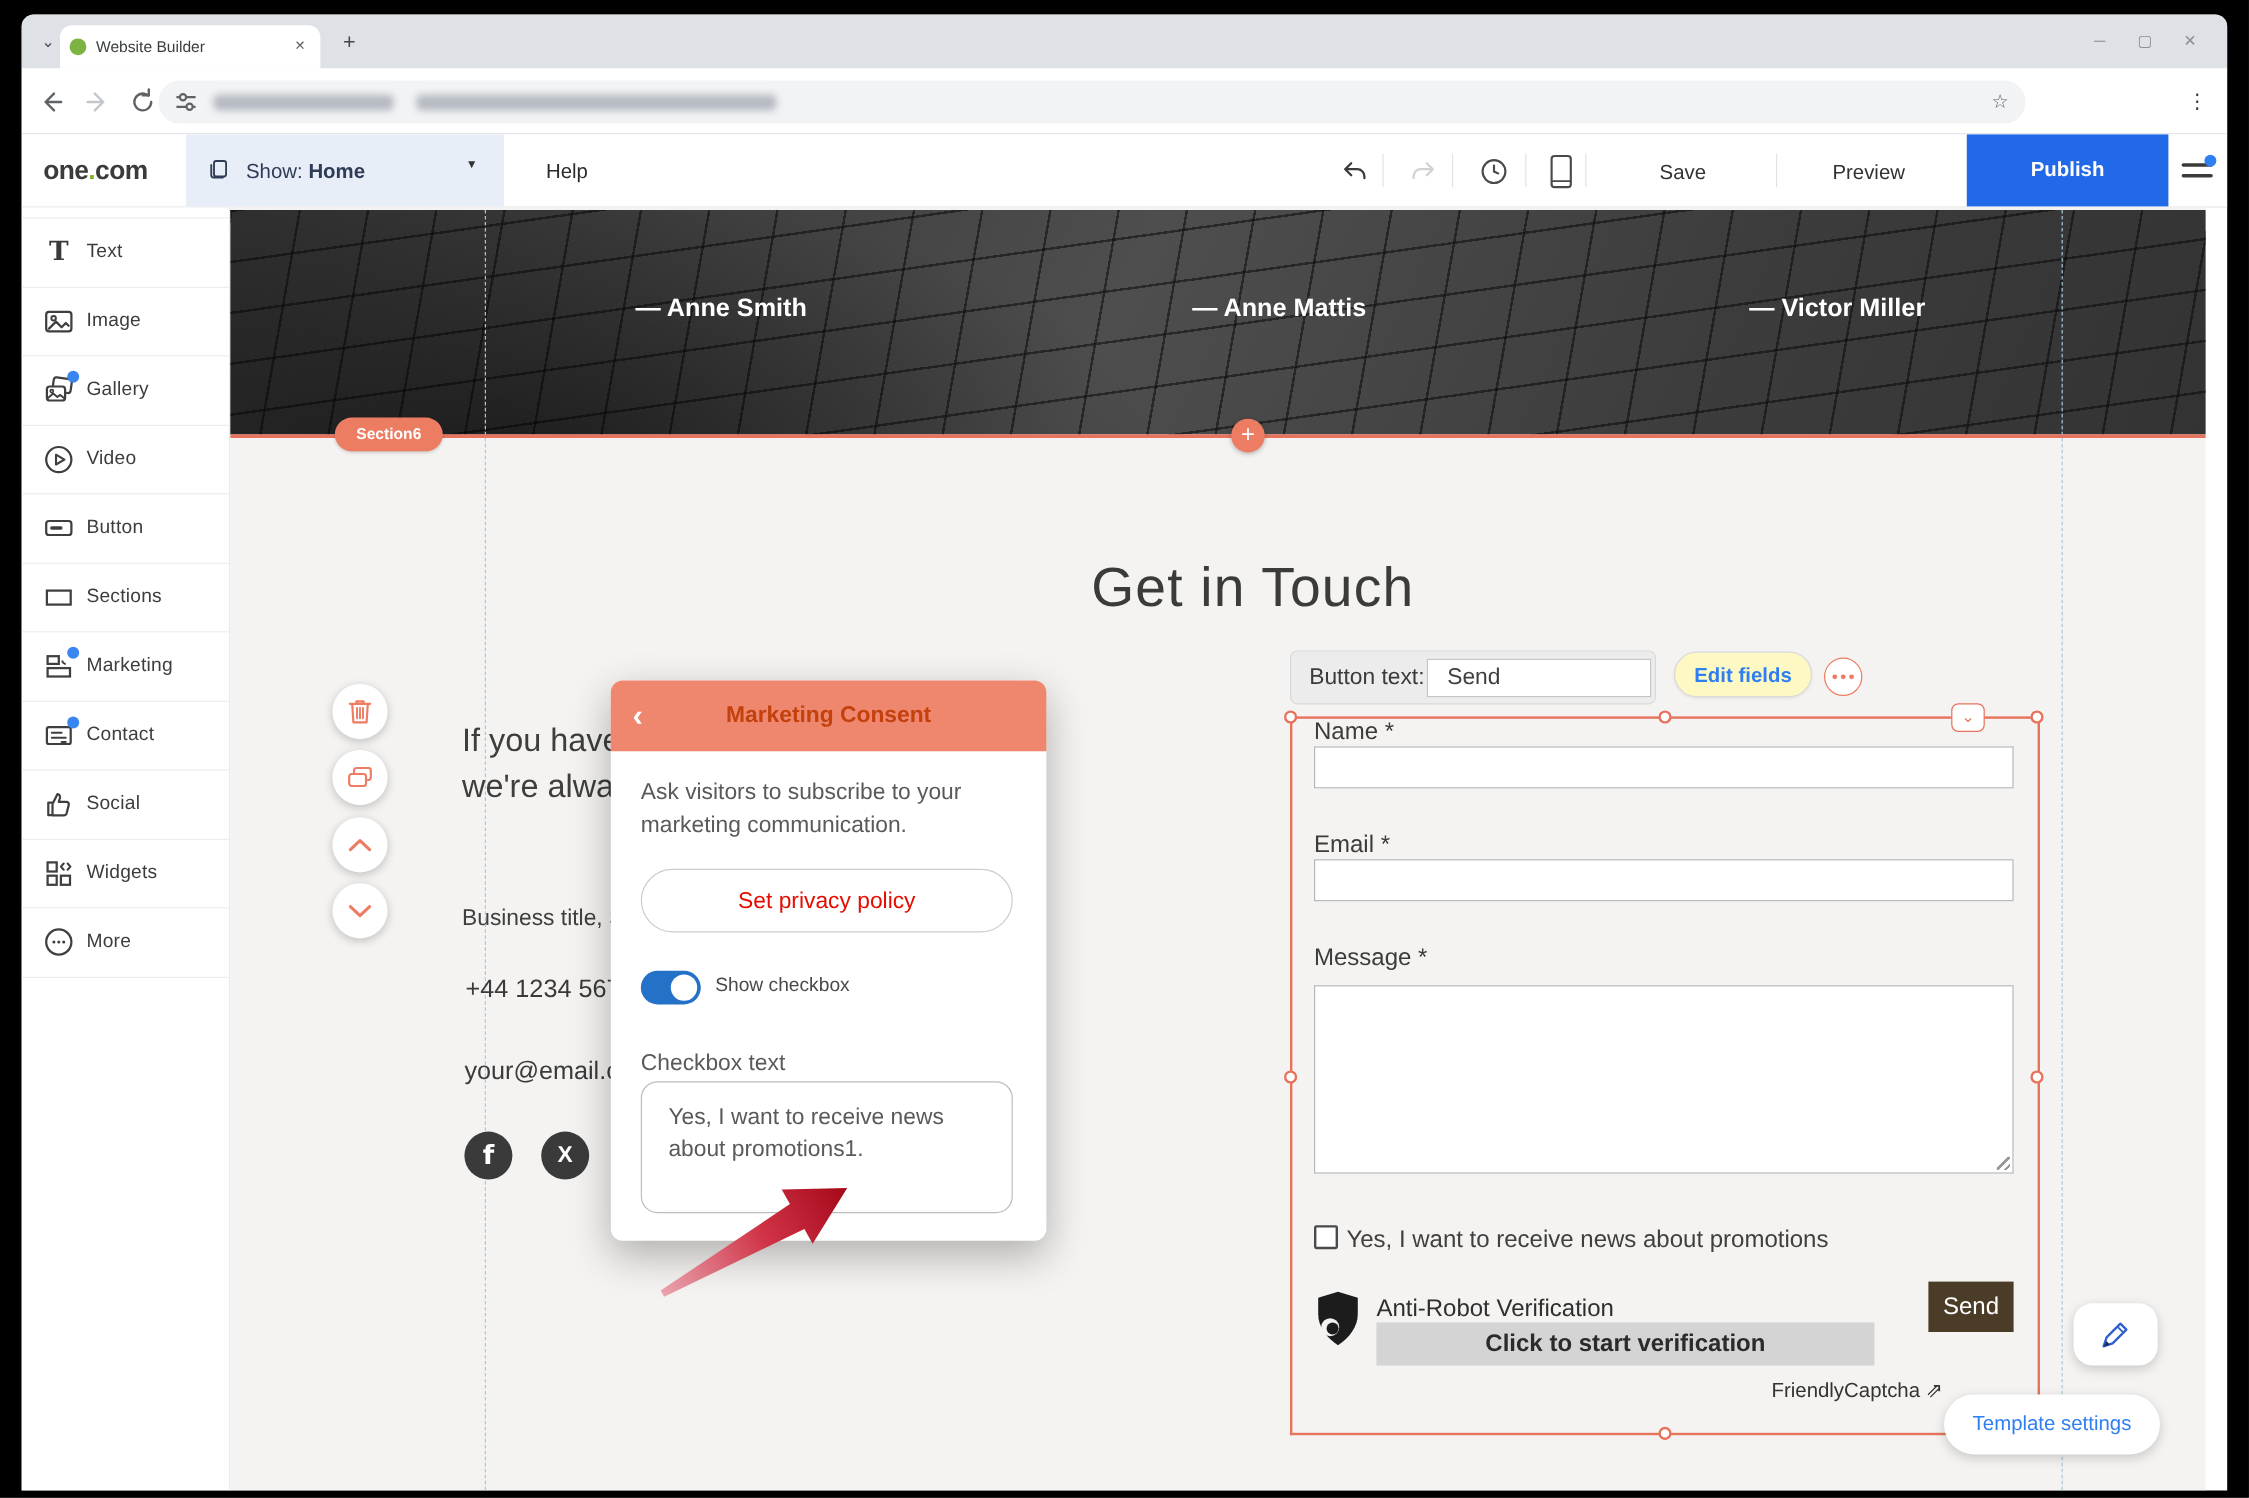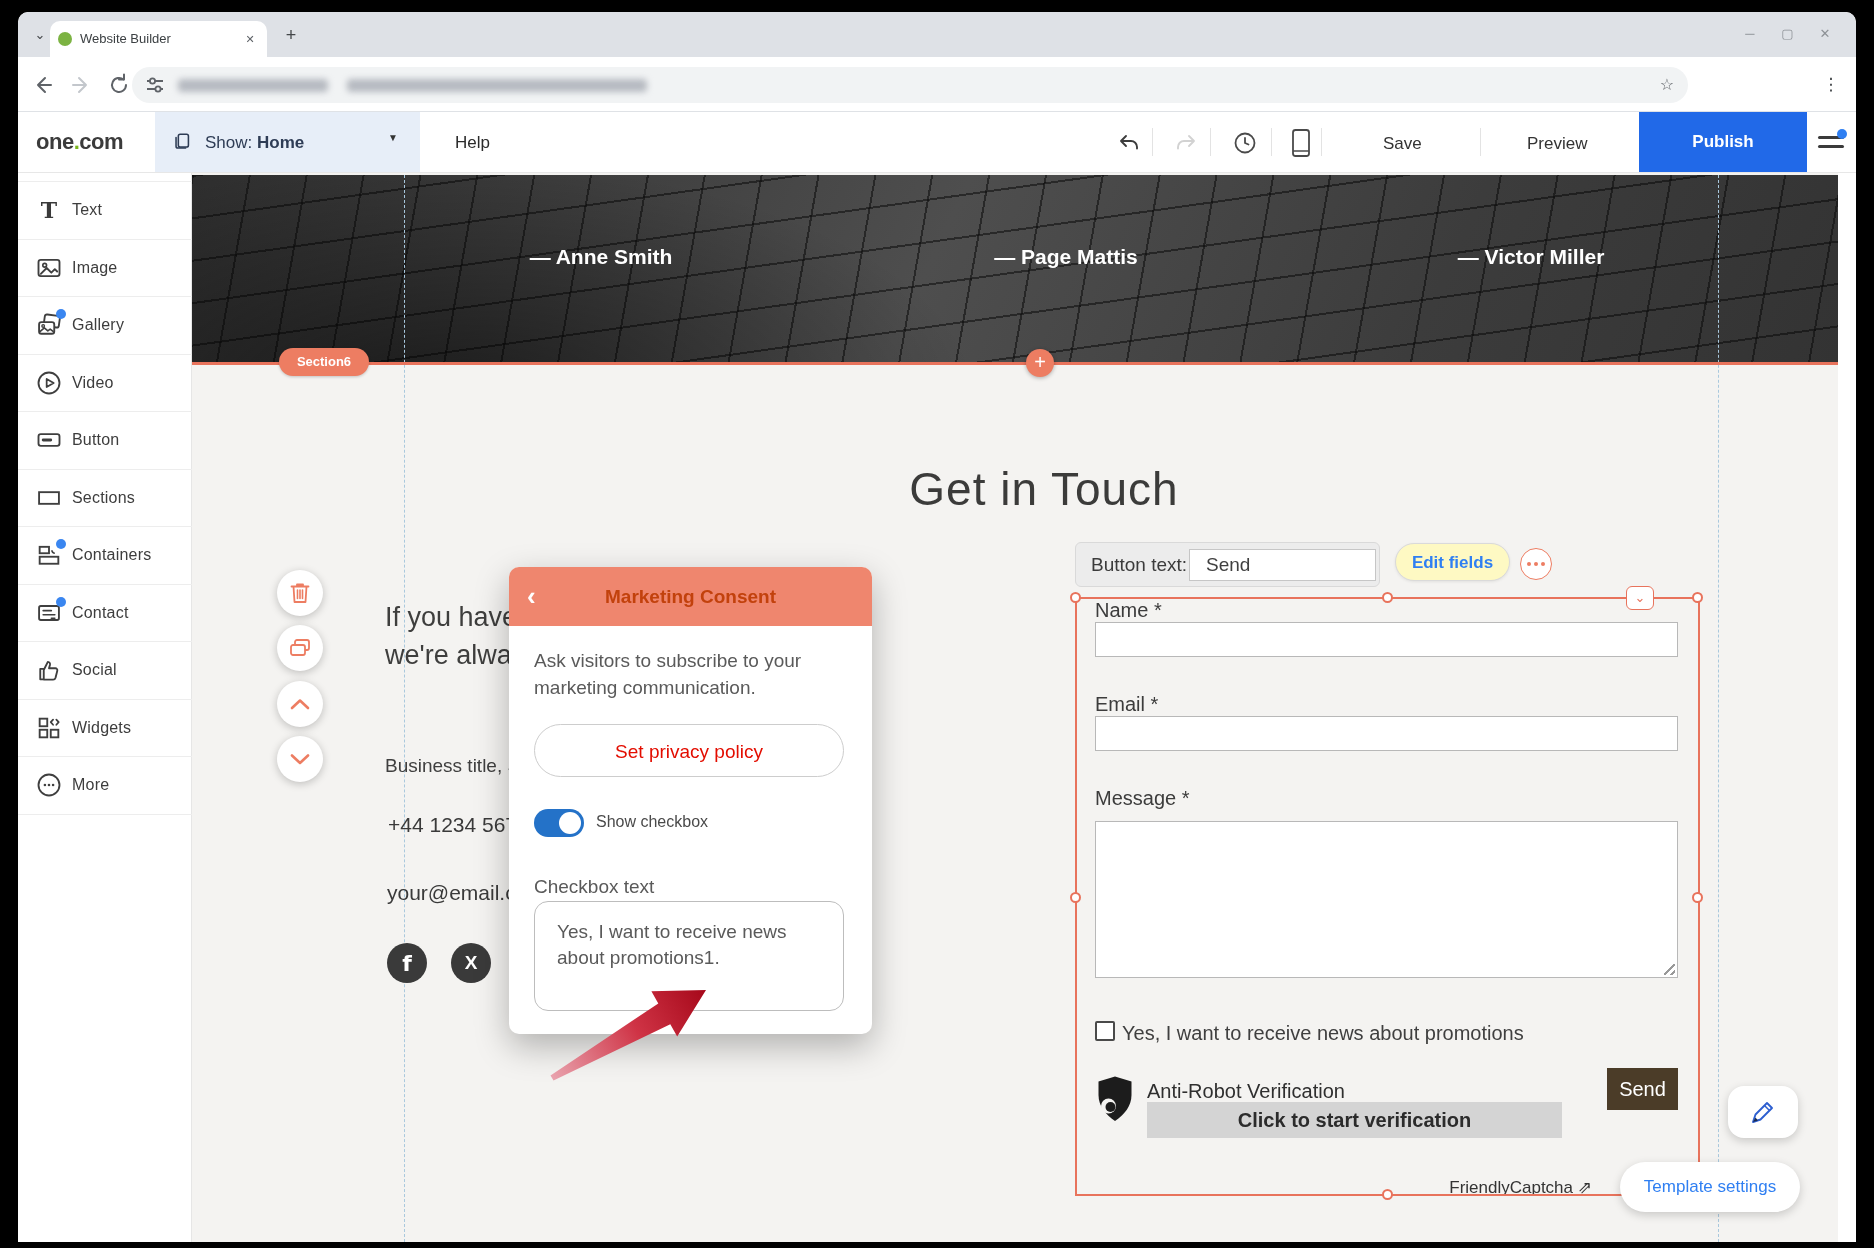--- a/index.html
+++ b/index.html
@@ -79,21 +79,21 @@
 
   
   .f-label { position:absolute; font-size:20px; color:#3c3c3c; }
   .f-input { position:absolute; width:583px; height:35px; background:#fff; border:1px solid #b8b8b8; }
   .f-area { position:absolute; left:903px; top:648px; width:583px; height:157px; background:#fff; border:1px solid #b8b8b8; }
   .resize-glyph { position:absolute; right:2px; bottom:2px; width:11px; height:11px; background:linear-gradient(315deg, transparent 0 2px, #999 2px 4px, transparent 4px 7px, #999 7px 9px, transparent 9px); }
   .chkbox { position:absolute; left:903px; top:848px; width:20px; height:20px; border:2px solid #4a4a4a; border-radius:2px; background:#fff; cursor:pointer; }
   .chk-label { position:absolute; left:930px; top:849px; font-size:20px; color:#3f3f3f; }
   .ar-title { position:absolute; left:955px; top:907px; font-size:20px; color:#2f2f2f; }
   .ar-bar { position:absolute; left:955px; top:929px; width:415px; height:36px; background:#d4d4d4; color:#2b2b2b; font-size:20px; font-weight:700; text-align:center; line-height:36px; cursor:pointer; }
-  .ar-provider { position:absolute; left:1245px; top:975px; width:155px; text-align:right; font-size:17px; color:#333; cursor:pointer;margin-top:29px; }
+  .ar-provider { position:absolute; left:1272px; top:975px; width:155px; text-align:right; font-size:17px; color:#333; cursor:pointer; }
   .send-btn { position:absolute; left:1415px; top:895px; width:71px; height:42px; background:#4b3c28; color:#fff; font-size:20px; text-align:center; line-height:42px; cursor:pointer; }
 
   
   .sel-edge { position:absolute; background:#e8735c; }
   .handle { position:absolute; width:11px; height:11px; border-radius:50%; background:#fff; border:2px solid #e8735c; }
   .sel-chev { position:absolute; left:1434px; top:413px; width:28px; height:24px; background:#fff; border:1.5px solid #e8735c; border-radius:6px; color:#e8735c; font-size:13px; text-align:center; line-height:21px; cursor:pointer; }
 
   
   .bt-panel { position:absolute; left:883px; top:369px; width:305px; height:45px; background:#ececec; border:1px solid #d9d9d9; border-radius:6px; }
   .bt-label { position:absolute; left:15px; top:11px; font-size:19px; color:#3b3b3b; }
@@ -282,21 +282,21 @@
       </div>
       <div class="sb-item">
         <span class="sb-ico">
             <svg width="28" height="28" viewBox="0 0 24 24">
               <rect x="4" y="5" width="8" height="5.5" stroke="#3f3f3f" stroke-width="1.6" fill="none"></rect>
               <rect x="4" y="13.5" width="16" height="6" stroke="#3f3f3f" stroke-width="1.6" fill="none"></rect>
               <path d="M14.5 8 a2.5 2.5 0 0 0 2.5 2.5" stroke="#3f3f3f" stroke-width="1.4" fill="none"></path>
             </svg>
           </span>
         <span class="sb-badge"></span>
-        <span class="sb-label">Containers</span>
+        <span class="sb-label">Marketing</span>
       </div>
       <div class="sb-item">
         <span class="sb-ico">
             <svg width="28" height="28" viewBox="0 0 24 24">
               <rect x="3.5" y="6" width="17" height="12" rx="1.5" stroke="#3f3f3f" stroke-width="1.6" fill="none"></rect>
               <path d="M7 10 H14 M7 13.5 H17" stroke="#3f3f3f" stroke-width="1.4" stroke-linecap="round"></path>
               <path d="M14 16.5 H17" stroke="#3f3f3f" stroke-width="1.4" stroke-linecap="round"></path>
             </svg>
           </span>
         <span class="sb-badge"></span>
@@ -333,21 +333,21 @@
         <span class="sb-label">More</span>
       </div>
     </div>
   </div>
 
   <div class="canvas">
 
     <div class="hero">
       <div class="hero-shade"></div>
       <span class="testimonial" style="left:409px;">— Anne Smith</span>
-      <span class="testimonial" style="left:874px;">— Page Mattis</span>
+      <span class="testimonial" style="left:874px;">— Anne Mattis</span>
       <span class="testimonial" style="left:1339px;">— Victor Miller</span>
     </div>
 
     <div class="guide" style="left:212px;"></div>
     <div class="guide" style="left:1526px;"></div>
 
     <div class="divider"></div>
     <div class="section-pill">Section6</div>
     <div class="add-circle">+</div>
 

